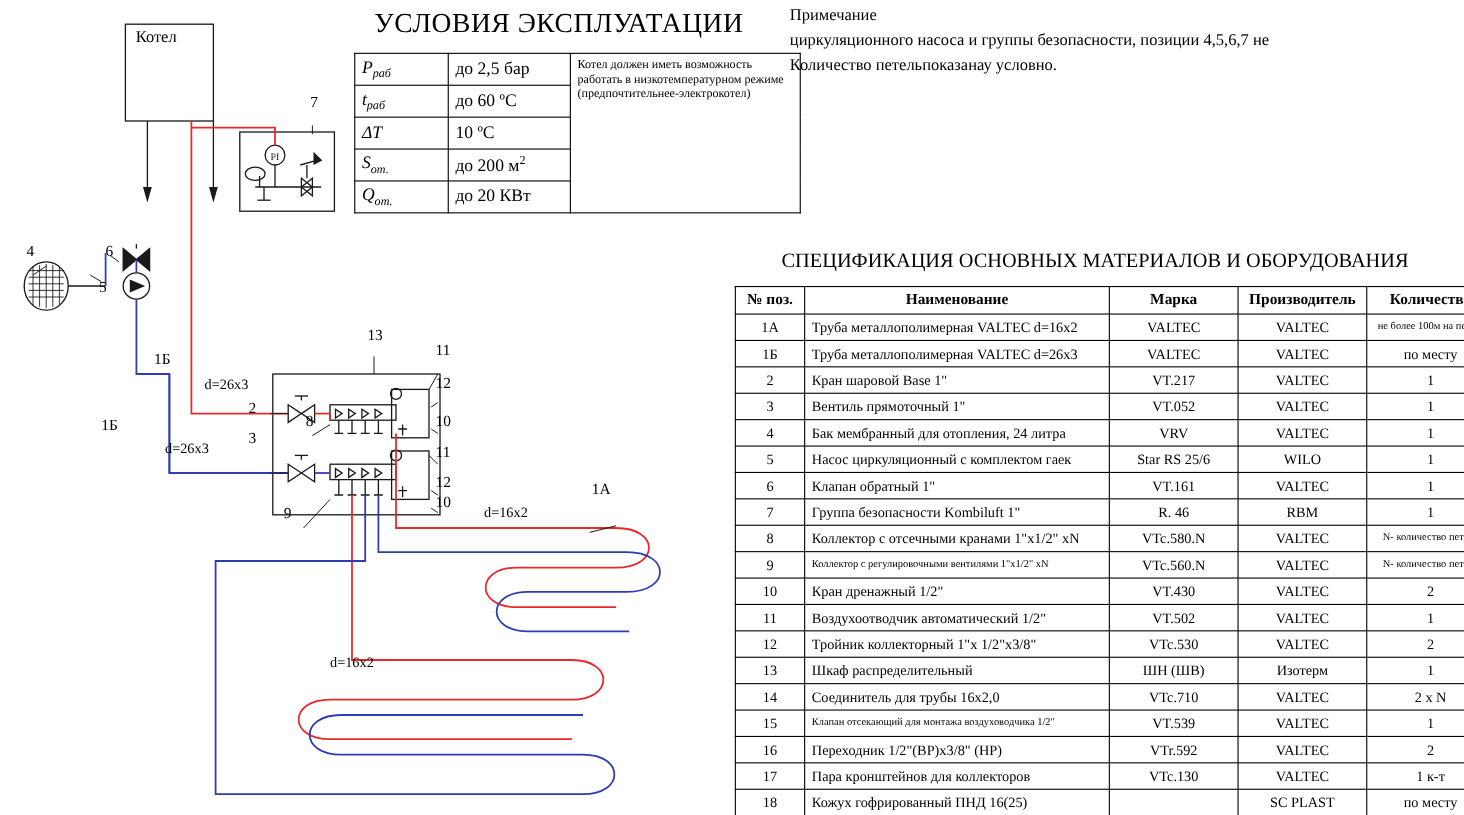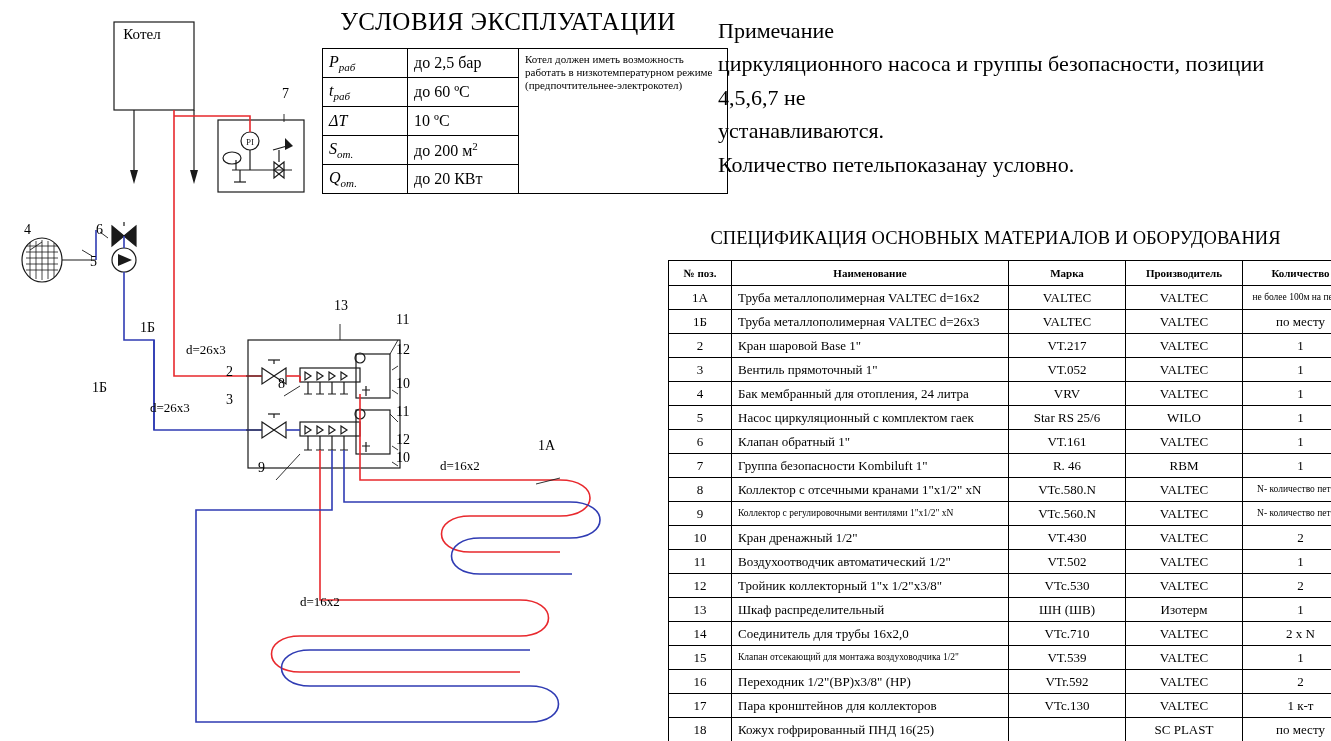--- a/index.html
+++ b/index.html
@@ -48,22 +48,22 @@
     font-size: 11px;
     line-height: 1.18;
     vertical-align: top;
     padding-top: 4px;
   }
   .sub { font-size: 11px; vertical-align: sub; }
   .sup { font-size: 11px; vertical-align: super; }
 
   
   #note-block {
-    left: 718px; top: 14px; width: 600px;
-    font-size: 22px;
+    left: 718px; top: 3px; width: 600px;
+    font-size: 15px;
     line-height: 1.52;
   }
 
   
   #spec-title {
     left: 668px; top: 228px; width: 655px;
     text-align: center;
     font-size: 18.5px;
   }
   #spec-table {
@@ -74,21 +74,21 @@
     table-layout: fixed;
   }
   #spec-table th, #spec-table td {
     border: 1px solid #000;
     padding: 1px 3px;
     height: 21px;
     vertical-align: middle;
     text-align: center;
     overflow: hidden;
   }
-  #spec-table th { font-size: 11px; height: 22px; }
+  #spec-table th { font-size: 14px; height: 22px; }
   #spec-table td.name { text-align: left; padding-left: 6px; }
   #spec-table td.small { font-size: 9.5px; line-height: 1.05; }
   .col-pos  { width: 56px; }
   .col-name { width: 270px; }
   .col-mark { width: 110px; }
   .col-man  { width: 110px; }
   .col-qty  { width: 109px; }
 
   .lbl { font-size: 14px; font-family: "Liberation Serif", serif; }
 </style>
@@ -294,21 +294,20 @@
   <tr>
     <td class="c1">Q<span class="sub">от.</span></td>
     <td class="c2">до 20 КВт</td>
   </tr>
 </tbody>
   </table>
 
 <div class="abs" id="note-block">
   <div>Примечание</div>
   <div>циркуляционного насоса и группы безопасности, позиции 4,5,6,7 не</div>
-  <div>устанавливаются.</div>
   <div>Количество петельпоказанау условно.</div>
 </div>
 
 <div class="abs" id="spec-title">СПЕЦИФИКАЦИЯ ОСНОВНЫХ МАТЕРИАЛОВ И ОБОРУДОВАНИЯ</div>
 
 <table class="abs" id="spec-table">
   <thead>
     <tr>
       <th class="col-pos">№ поз.</th>
       <th class="col-name">Наименование</th>

